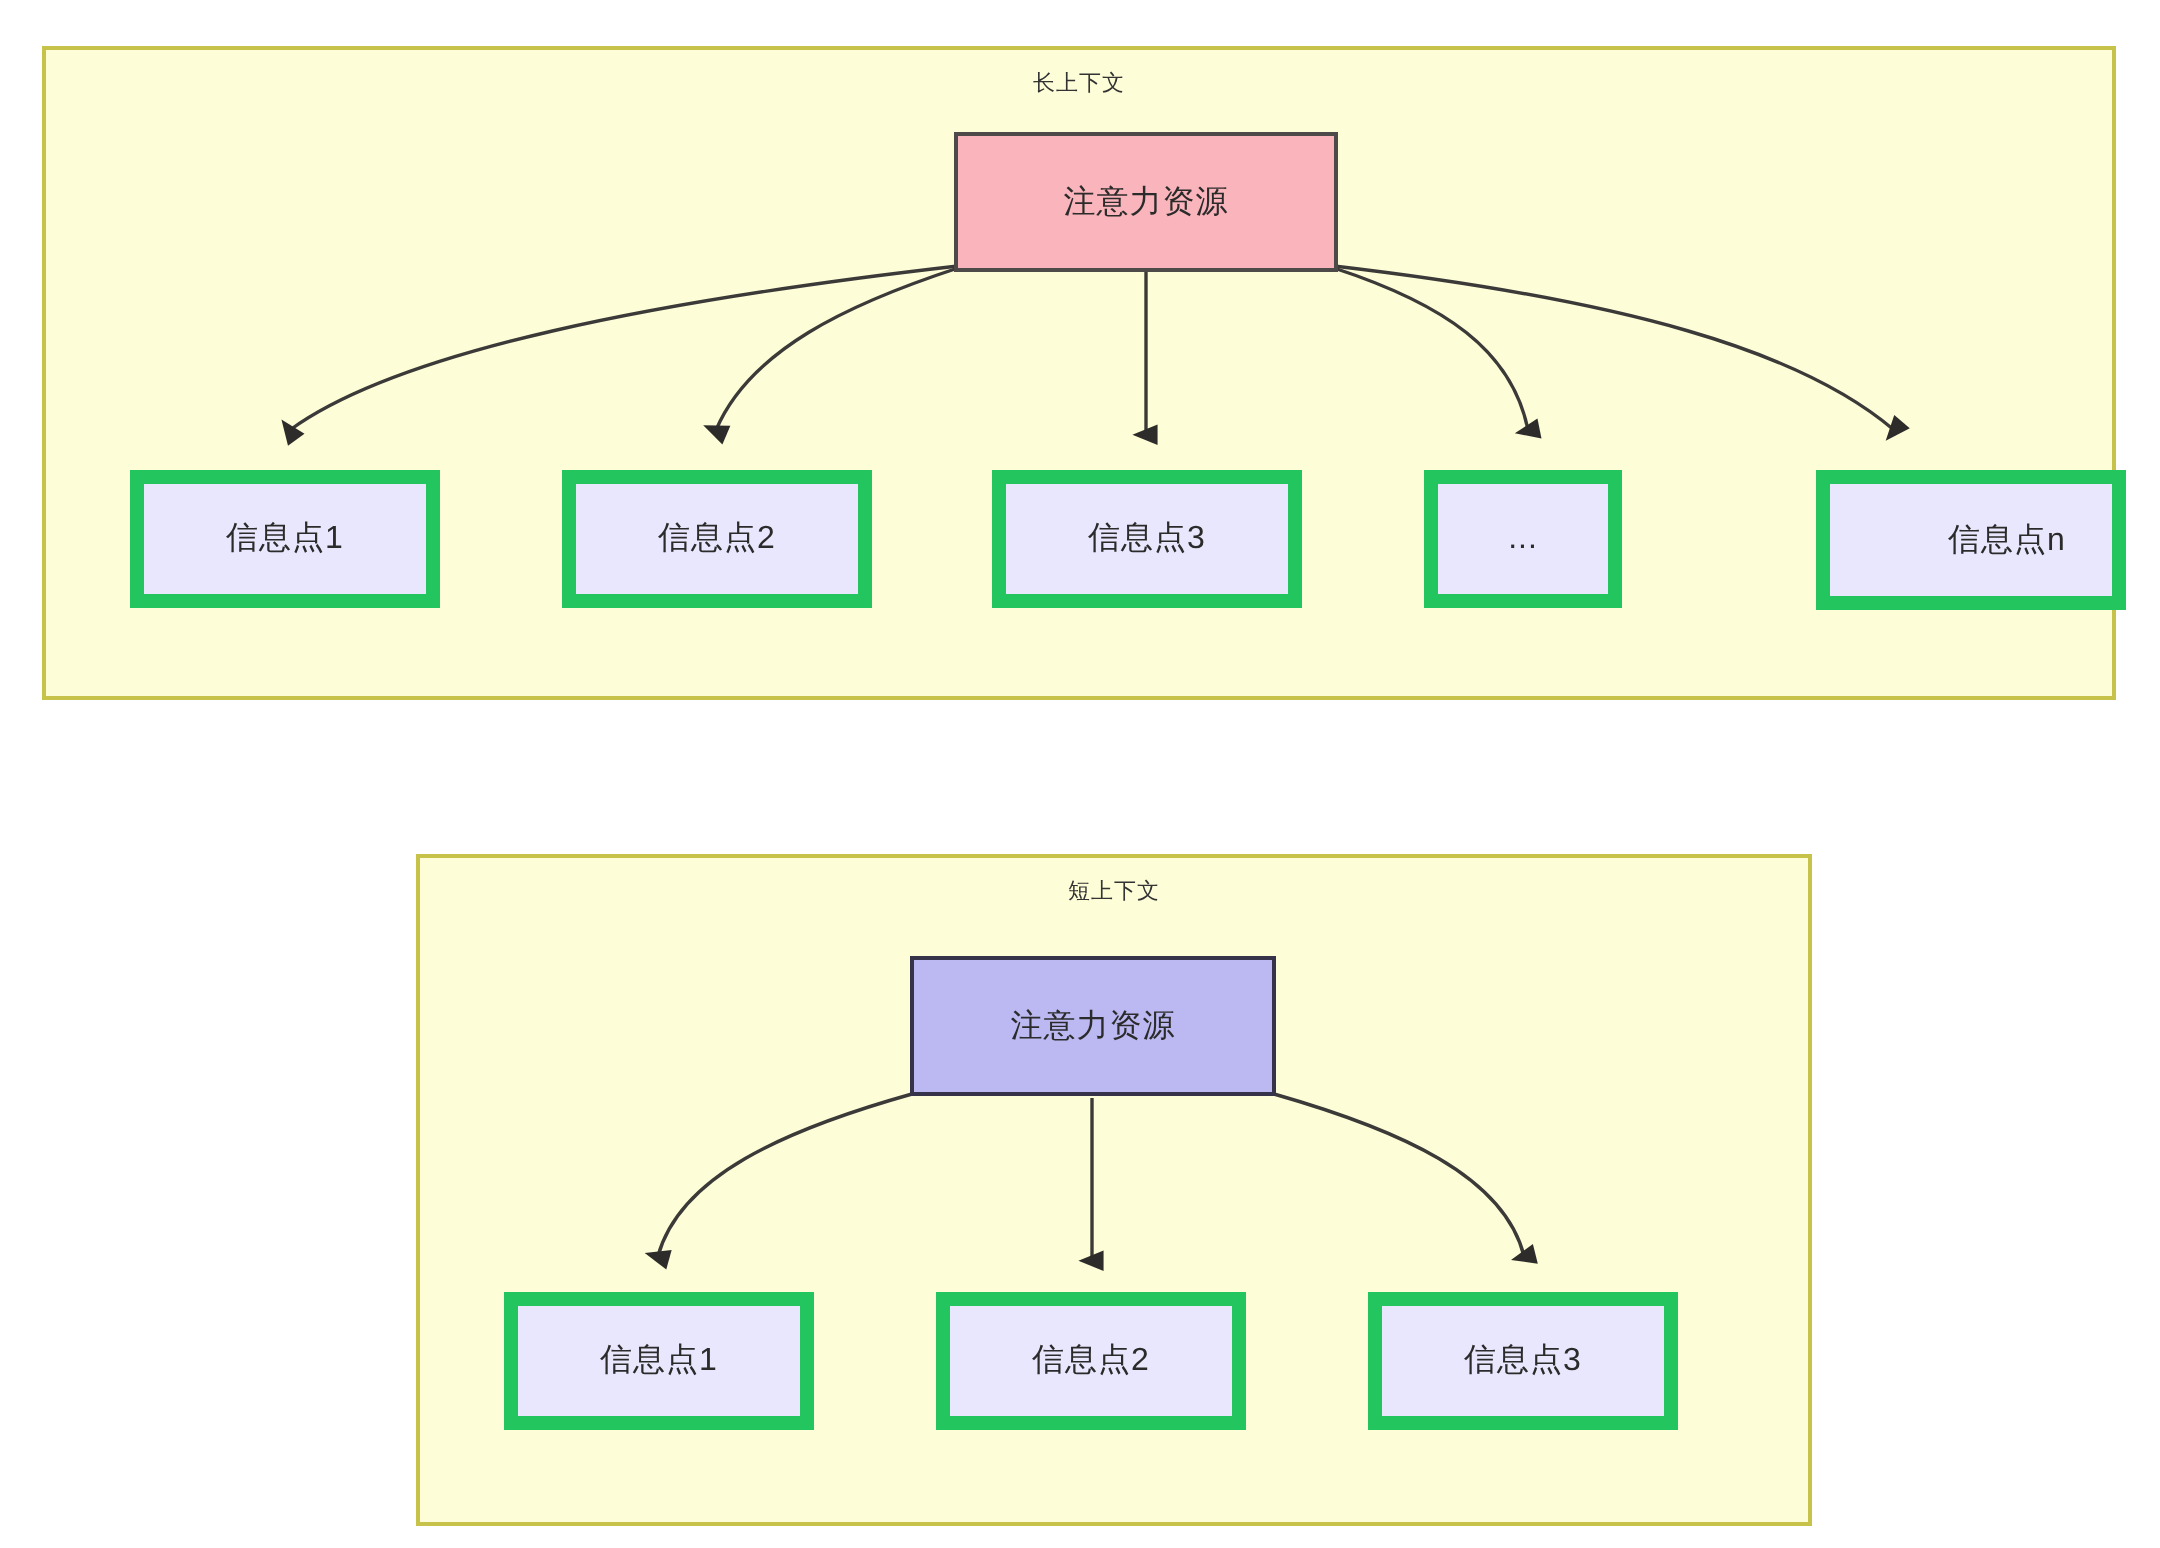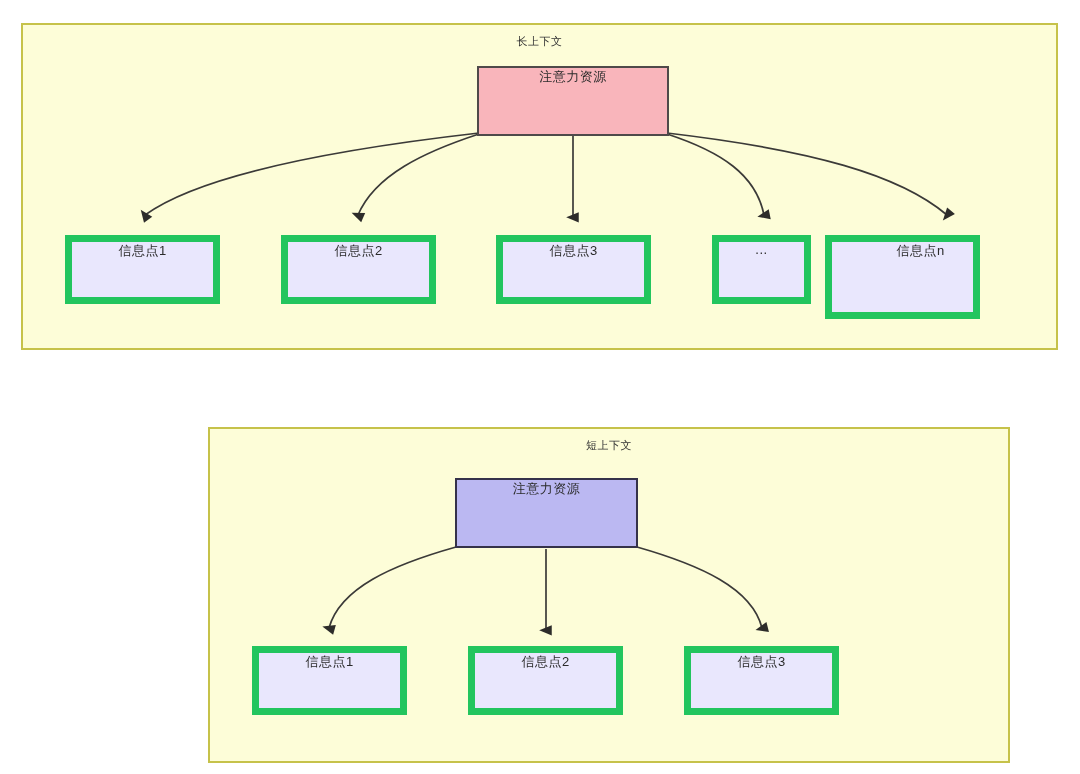--- a/index.html
+++ b/index.html
@@ -22,39 +22,40 @@
   }
   #panel-long {
     left: 21px;
     top: 23px;
     width: 1037px;
     height: 327px;
   }
   #panel-short {
     left: 208px;
     top: 427px;
-    width: 802px;
+    width: 698px;
     height: 336px;
   }
   .panel-title {
     position: absolute;
     width: 100%;
     text-align: center;
     top: 9px;
     left: 0;
     font-size: 11px;
     color: #333333;
     letter-spacing: 0.5px;
   }
   .node {
     position: absolute;
     box-sizing: border-box;
     display: flex;
+    align-items: center;
     justify-content: center;
-    font-size: 13px;
+    font-size: 16px;
     color: #2b2b2b;
     letter-spacing: 0.5px;
     z-index: 3;
   }
   .node.root-pink {
     background: #f9b5bb;
     border: 2px solid #4f4a4a;
   }
   .node.root-blue {
     background: #bbb8f2;
@@ -121,21 +122,21 @@
 </div>
 
 <div class="node leaf" style="left:496px; top:235px; width:155px; height:69px;">
   <span>信息点3</span>
 </div>
 
 <div class="node leaf" style="left:712px; top:235px; width:99px; height:69px;">
   <span>...</span>
 </div>
 
-<div class="node leaf" style="left:825px; top:235px; width:155px; height:84px;padding-left:36px;">
+<div class="node leaf" style="left:908px; top:235px; width:155px; height:70px;padding-left:36px;">
   <span>信息点n</span>
 </div>
 
 <div class="panel" id="panel-short">
   <div class="panel-title">短上下文</div>
 </div>
 
 <div class="node root-blue" style="left:455px; top:478px; width:183px; height:70px;">
   <span>注意力资源</span>
 </div>

